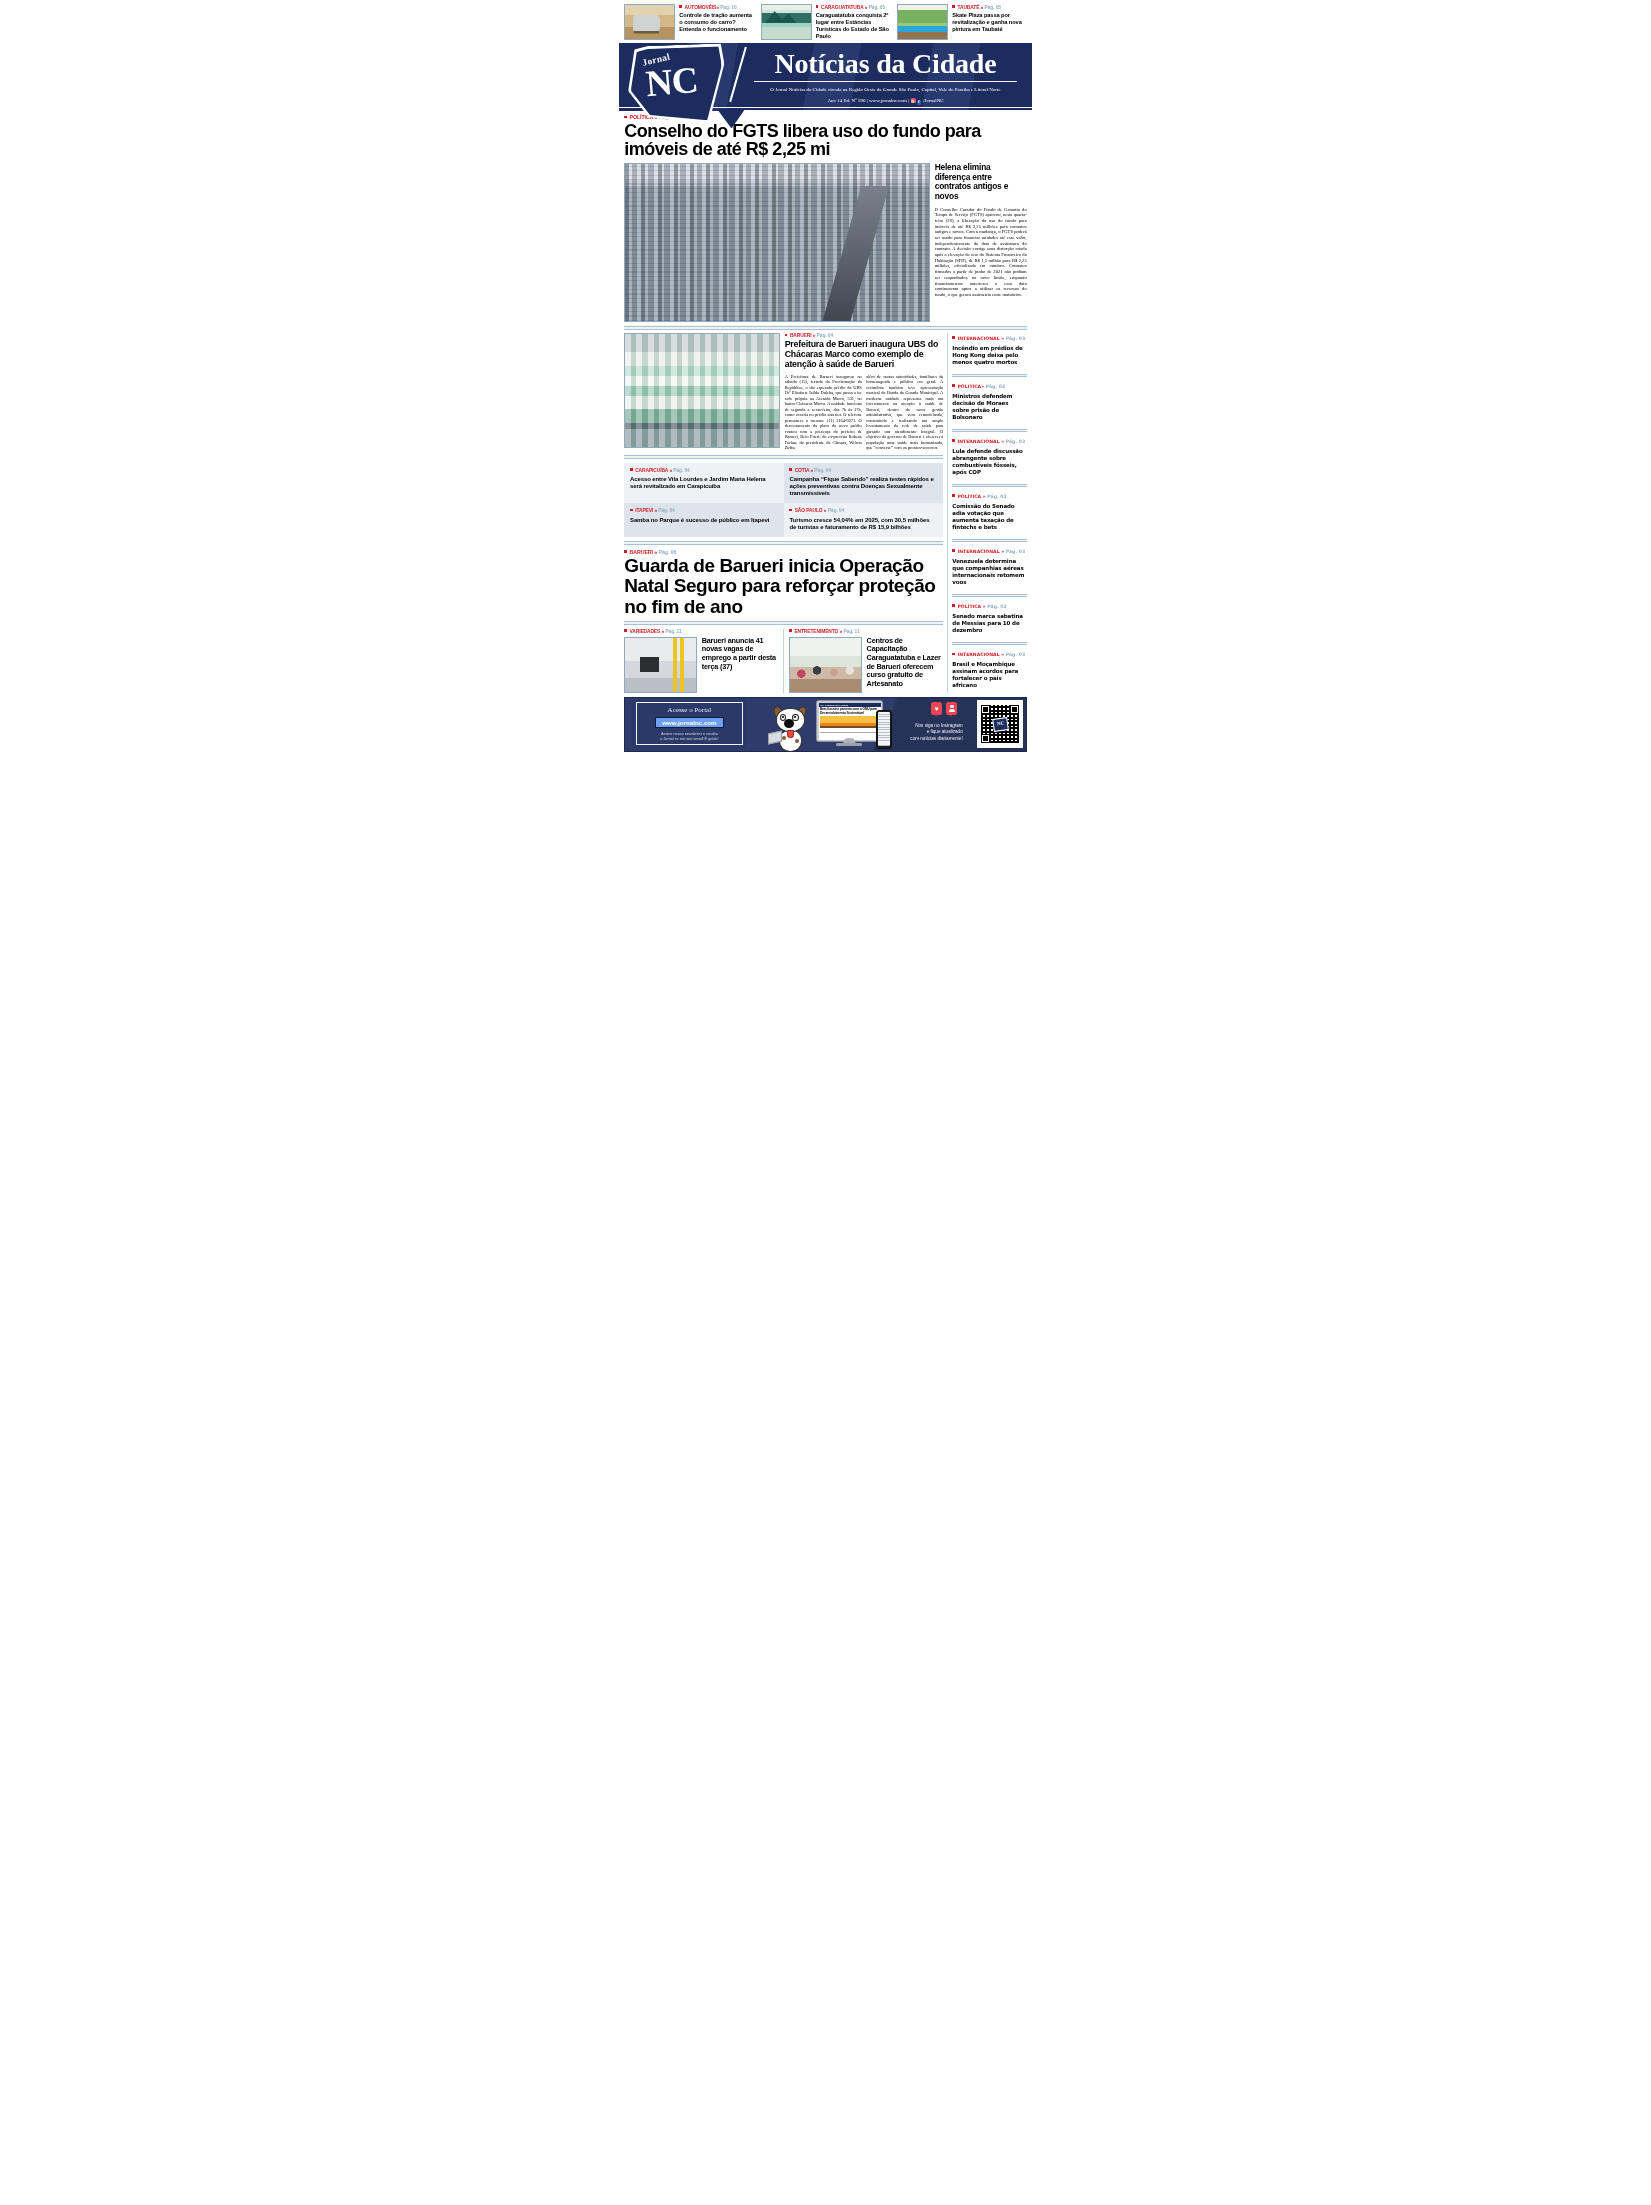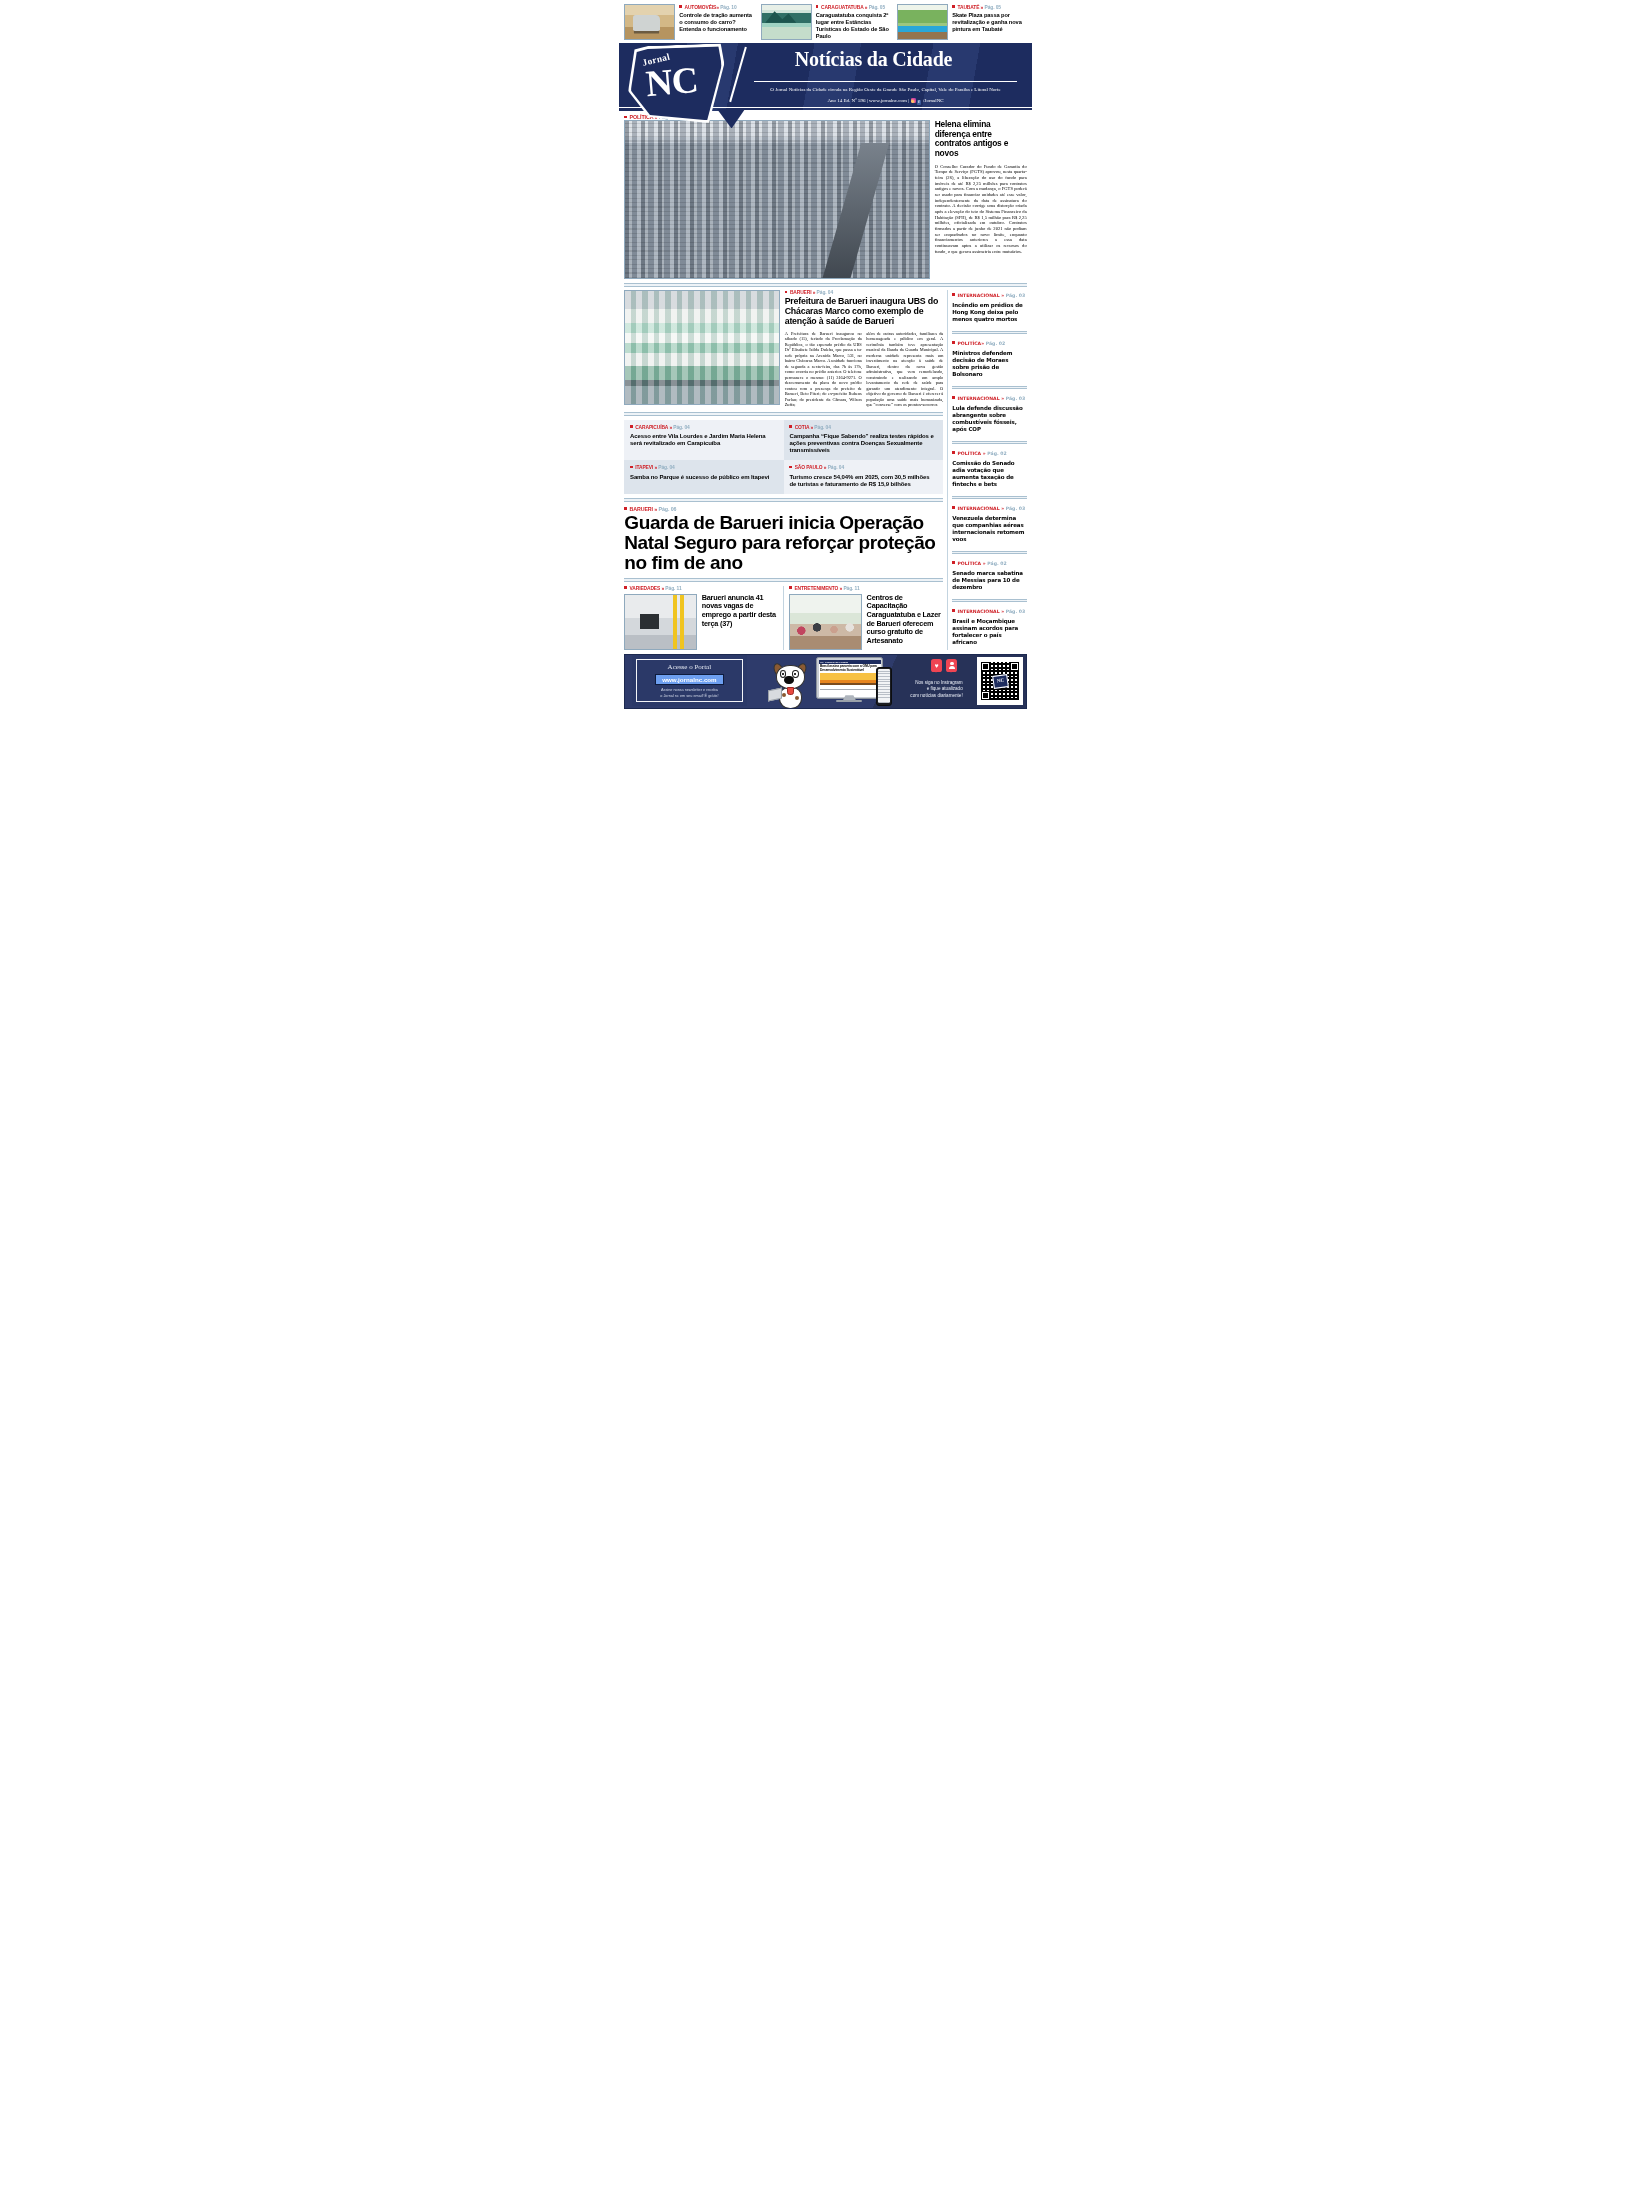--- a/index.html
+++ b/index.html
@@ -24,22 +24,22 @@
   .masthead{position:relative;height:68px;background:
      linear-gradient(100deg,#1d2c5f 0 16%,#28396f 16% 28%,#1d2c5f 28% 46%,#28396f 46% 57%,#1d2c5f 57% 74%,#28396f 74% 85%,#1d2c5f 85%);}
   .masthead::after{content:'';position:absolute;left:0;right:0;bottom:2.6px;height:1.3px;background:#fff;box-shadow:0 2.6px 0 #fff0;}
   .mh-line2{position:absolute;left:115px;right:0;bottom:0.4px;height:0.9px;background:#fff;}
   .logo{position:absolute;left:8.8px;top:1.8px;width:97px;height:79px;z-index:4;transform:rotate(-2deg);}
   .logo-shape{position:absolute;inset:0;background:#fff;clip-path:polygon(22% 0,97% 0,100% 26%,82% 100%,20% 90%,0 56%,8% 4%);}
   .logo-shape::after{content:'';position:absolute;inset:2.6px;background:#1d2c5f;clip-path:polygon(22% 0,97% 0,100% 26%,82% 100%,20% 90%,0 56%,8% 4%);}
   .logo-jornal{position:absolute;top:8.8px;left:15px;color:#fff;font-family:"Liberation Serif",serif;font-weight:bold;font-size:9.3px;transform:rotate(-12deg);letter-spacing:0.4px;}
   .logo-nc{position:absolute;top:15px;left:17.6px;color:#fff;font-family:"Liberation Serif",serif;font-weight:bold;font-size:37px;transform:rotate(-3deg);letter-spacing:-0.9px;}
   .mh-slash{position:absolute;left:118px;top:3.5px;width:2.2px;height:57px;background:#fff;transform:rotate(16deg);}
-  .mh-title{position:absolute;left:117px;top:5.3px;width:275px;text-align:center;color:#fff;
-            font-family:"Liberation Serif",serif;font-weight:bold;font-size:20px;letter-spacing:-0.2px;}
+  .mh-title{position:absolute;left:129px;top:5.3px;width:275px;text-align:center;color:#fff;
+            font-family:"Liberation Serif",serif;font-weight:bold;font-size:28px;letter-spacing:-0.2px;}
   .mh-rule{position:absolute;left:135px;top:38px;width:263px;height:1.3px;background:#fff;}
   .mh-tag{position:absolute;left:126px;top:44px;width:281px;text-align:center;color:#fff;
           font-family:"Liberation Serif",serif;font-size:5px;}
   .mh-ed{position:absolute;left:126px;top:55px;width:281px;text-align:center;color:#fff;
          font-family:"Liberation Serif",serif;font-size:5px;}
   .icn{display:inline-block;width:4.9px;height:4.9px;border-radius:1.3px;vertical-align:-0.9px;margin:0 0.4px;}
   .icn-ig{background:radial-gradient(circle at 30% 70%,#fdc468 0 20%,#df4996 55%,#8a3ab9);}
   .icn-fb{background:#3b5998;color:#fff;font:bold 4px/4.9px "Liberation Serif",serif;text-align:center;border-radius:0.9px;}
   .mh-tip{position:absolute;left:98px;top:109px;width:28px;height:19.4px;background:#1d2c5f;clip-path:polygon(0 0,100% 0,52% 100%);z-index:2;}
   
@@ -190,20 +190,21 @@
       <span>Ano 14 Ed. Nº 596 | www.jornalnc.com |</span>
       <span class="icn icn-ig"></span><span class="icn icn-fb">f</span>
       <span>/JornalNC</span>
     </div>
     <div class="mh-line2"></div>
   </div>
   <div class="mh-tip"></div>
 
   <div class="lead">
     <div class="kicker" style="font-size:5.3px"><span class="sq"></span><span>POLÍTICA »</span> <span class="pg">Pág. 02</span></div>
+    <div class="lead-head">Conselho do FGTS libera uso do fundo para imóveis de até R$ 2,25 mi</div>
     <div class="lead-row">
       <div class="lead-photo"></div>
       <div class="lead-col">
         <div class="lead-sub">Helena elimina diferença entre contratos antigos e novos</div>
         <div class="lead-body">O Conselho Curador do Fundo de Garantia do Tempo de Serviço (FGTS) aprovou, nesta quarta-feira (26), a liberação do uso do fundo para imóveis de até R$ 2,25 milhões para contratos antigos e novos. Com a mudança, o FGTS poderá ser usado para financiar unidades até esse valor, independentemente da data de assinatura do contrato.  A decisão corrige uma distorção criada após a elevação do teto do Sistema Financeiro da Habitação (SFH), de R$ 1,5 milhão para R$ 2,25 milhões, oficializada em outubro. Contratos firmados a partir de junho de 2021 não podiam ser enquadrados no novo limite, enquanto financiamentos anteriores a essa data continuavam aptos a utilizar os recursos do fundo, o que gerava assimetria entre mutuários.</div>
       </div>
     </div>
   </div>
 
   <div class="rule"></div>

